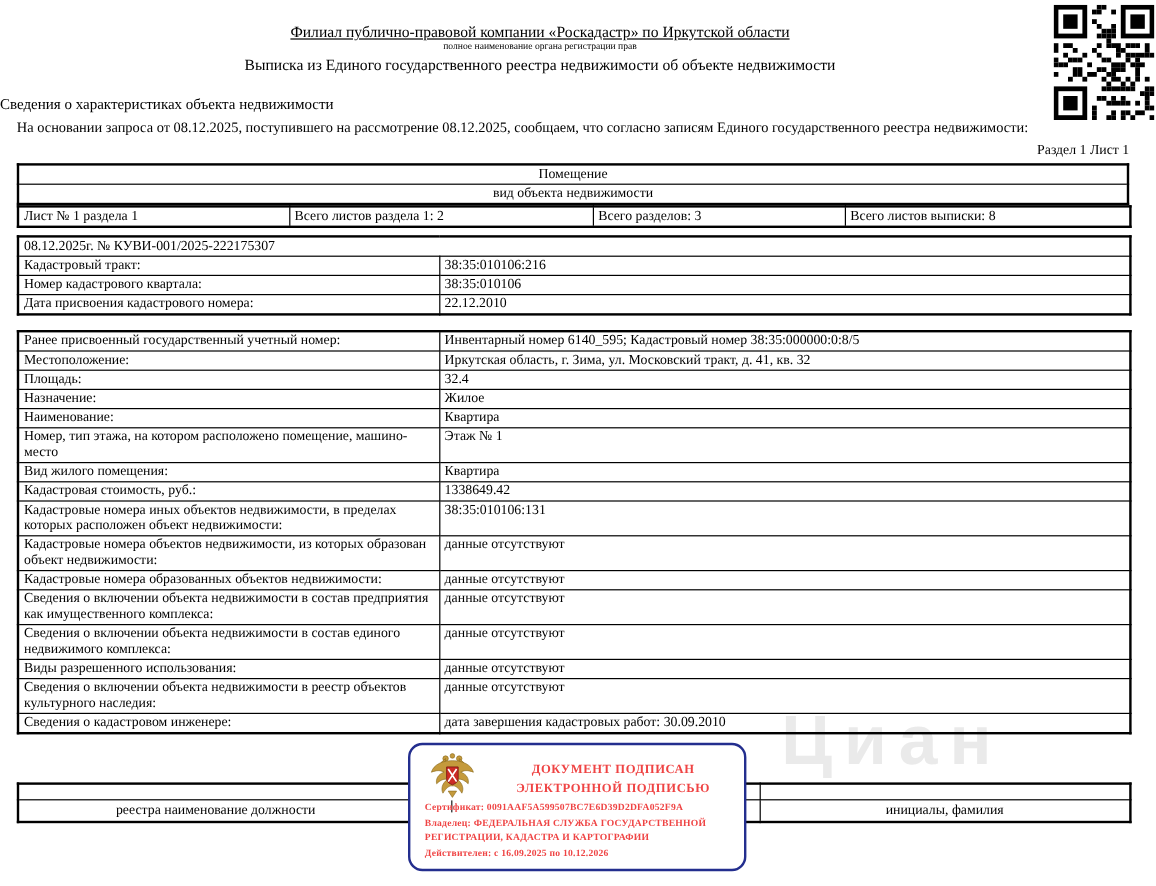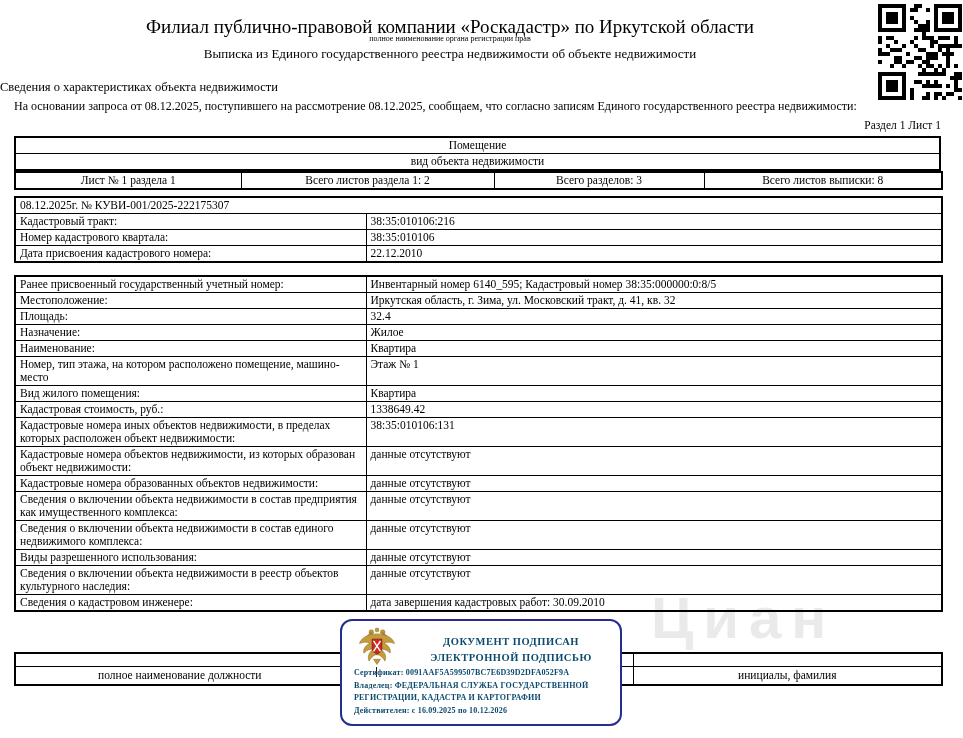--- a/index.html
+++ b/index.html
@@ -3,56 +3,56 @@
 <meta charset="utf-8">
 <style>
   * { margin:0; padding:0; box-sizing:border-box; }
   html,body { background:#ffffff; }
   .page {
     position:relative; width:963px; height:738px; background:#fff;
     font-family:"Liberation Serif","DejaVu Serif",serif; color:#000; overflow:hidden;
   }
   
   .header { position:absolute; top:19px; left:0; width:900px; text-align:center; }
-  .hdr-org { font-size:19px; line-height:15px; }
+  .hdr-org { font-size:13px; text-decoration:underline; line-height:15px; }
   .hdr-note { font-size:8px; line-height:10px; }
   .hdr-title { font-size:13px; line-height:15px; margin-top:2px; }
   .section-title { position:absolute; top:80px; left:0; width:963px; font-size:12.5px; }
   .request-line { position:absolute; top:99px; left:14px; width:933px; font-size:12px; line-height:14px; }
   .section-sheet { position:absolute; top:119px; right:22px; font-size:11.5px; }
   
   table { border-collapse:collapse; table-layout:fixed; position:absolute; left:14px; background:transparent; }
   table, table td { border:1px solid #000; }
   table { border-width:2px; }
   td { font-size:11.5px; line-height:13px; padding:1px 4px; vertical-align:top; overflow:hidden; }
   .t-objtype { top:136px; width:927px; }
   .t-objtype td { text-align:center; height:14px; }
   .t-sheets { top:171px; width:927px; }
-  .t-sheets td { text-align:center; height:16px; vertical-align:middle; }
+  .t-sheets td { height:16px; vertical-align:middle; }
   .t-cad { top:196px; width:927px; }
   .t-cad td { height:15px; }
   .t-main { top:275px; width:927px; }
   .t-main td { min-height:15px; }
   .t-sig { top:652px; width:927px; z-index:1; }
   .t-sig td { text-align:center; }
   .t-sig .sig-empty td { height:13px; }
   .t-sig .sig-labels td { height:19px; vertical-align:middle; }
   
   .qr { position:absolute; top:4px; left:878px; width:84px; height:96px; background:#fff; z-index:3; }
   
   .watermark {
     position:absolute; top:584px; left:618px; z-index:0;
     font-family:"Liberation Sans","DejaVu Sans",sans-serif; font-weight:bold;
     font-size:58px; letter-spacing:10px; color:#777; opacity:0.15; user-select:none;margin-left:33px;
   }
   
   .stamp {
     position:absolute; top:619px; left:340px; width:282px; height:107px; z-index:2;
     background:#fff; border:2.5px solid #232e8e; border-radius:12px;
-    color:#0c4a6e; font-family:"Liberation Serif","DejaVu Serif",serif;
+    color:#ef4444; font-family:"Liberation Serif","DejaVu Serif",serif;
   }
   .stamp-emblem { position:absolute; top:5px; left:14px; width:42px; height:42px; }
   .stamp-emblem-stand { position:absolute; top:46px; left:34px; width:1px; height:10px; background:#1a1a1a; }
   .stamp-titles { position:absolute; top:13px; left:66px; width:206px; text-align:center; }
   .stamp-title { font-size:10.5px; font-weight:bold; line-height:16px; letter-spacing:0.5px; }
   .stamp-details { position:absolute; top:46px; left:12px; width:262px; }
   .stamp-detail { font-size:8px; font-weight:bold; line-height:12.5px; letter-spacing:0.2px; }
 </style>
 </head>
 <body>
@@ -341,21 +341,21 @@
         <col style="width:289px">
         <col style="width:309px">
       </colgroup>
     <tbody>
         <tr class="sig-empty">
       <td></td>
       <td></td>
       <td></td>
     </tr>
     <tr class="sig-labels">
-      <td>полное наименование должности</td>
+      <td>реестра наименование должности</td>
       <td></td>
       <td>инициалы, фамилия</td>
     </tr>
   </tbody>
     </table>
 
   <div class="stamp">
     <svg class="stamp-emblem" viewBox="0 0 48 48">
       <g fill="#c49a3c" stroke="#8a6a1f" stroke-width="0.6">
         <circle cx="24" cy="4.5" r="2.2"></circle>

